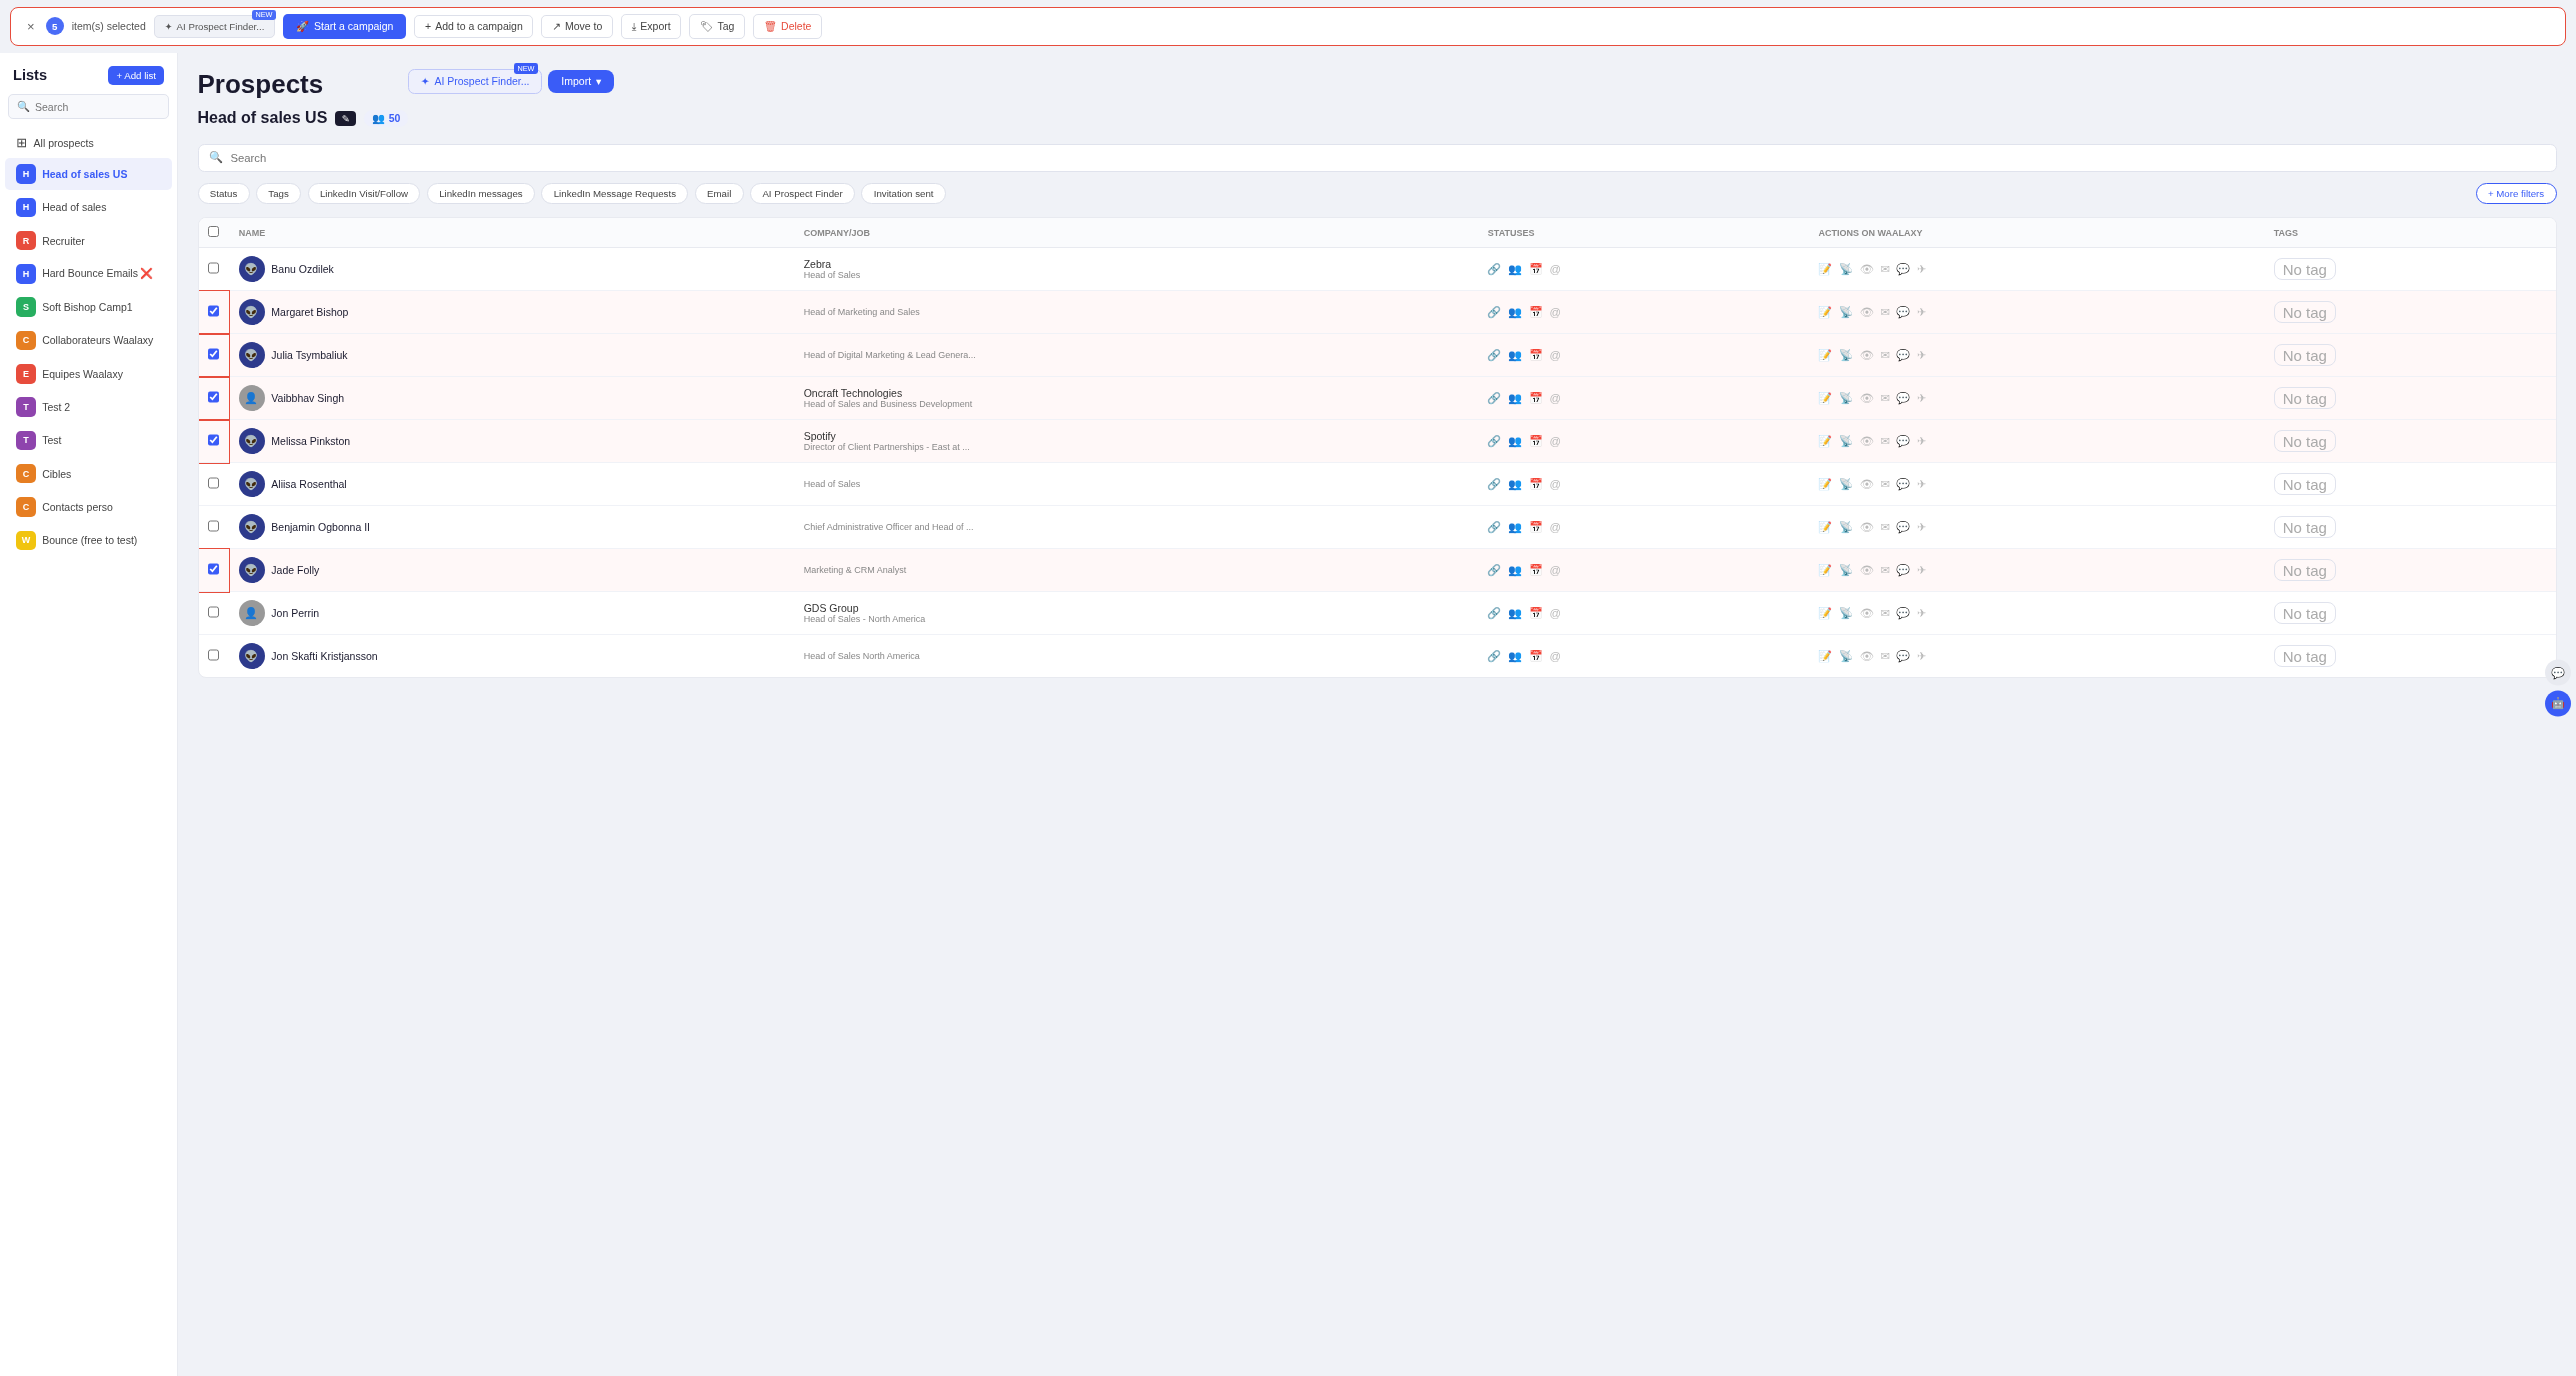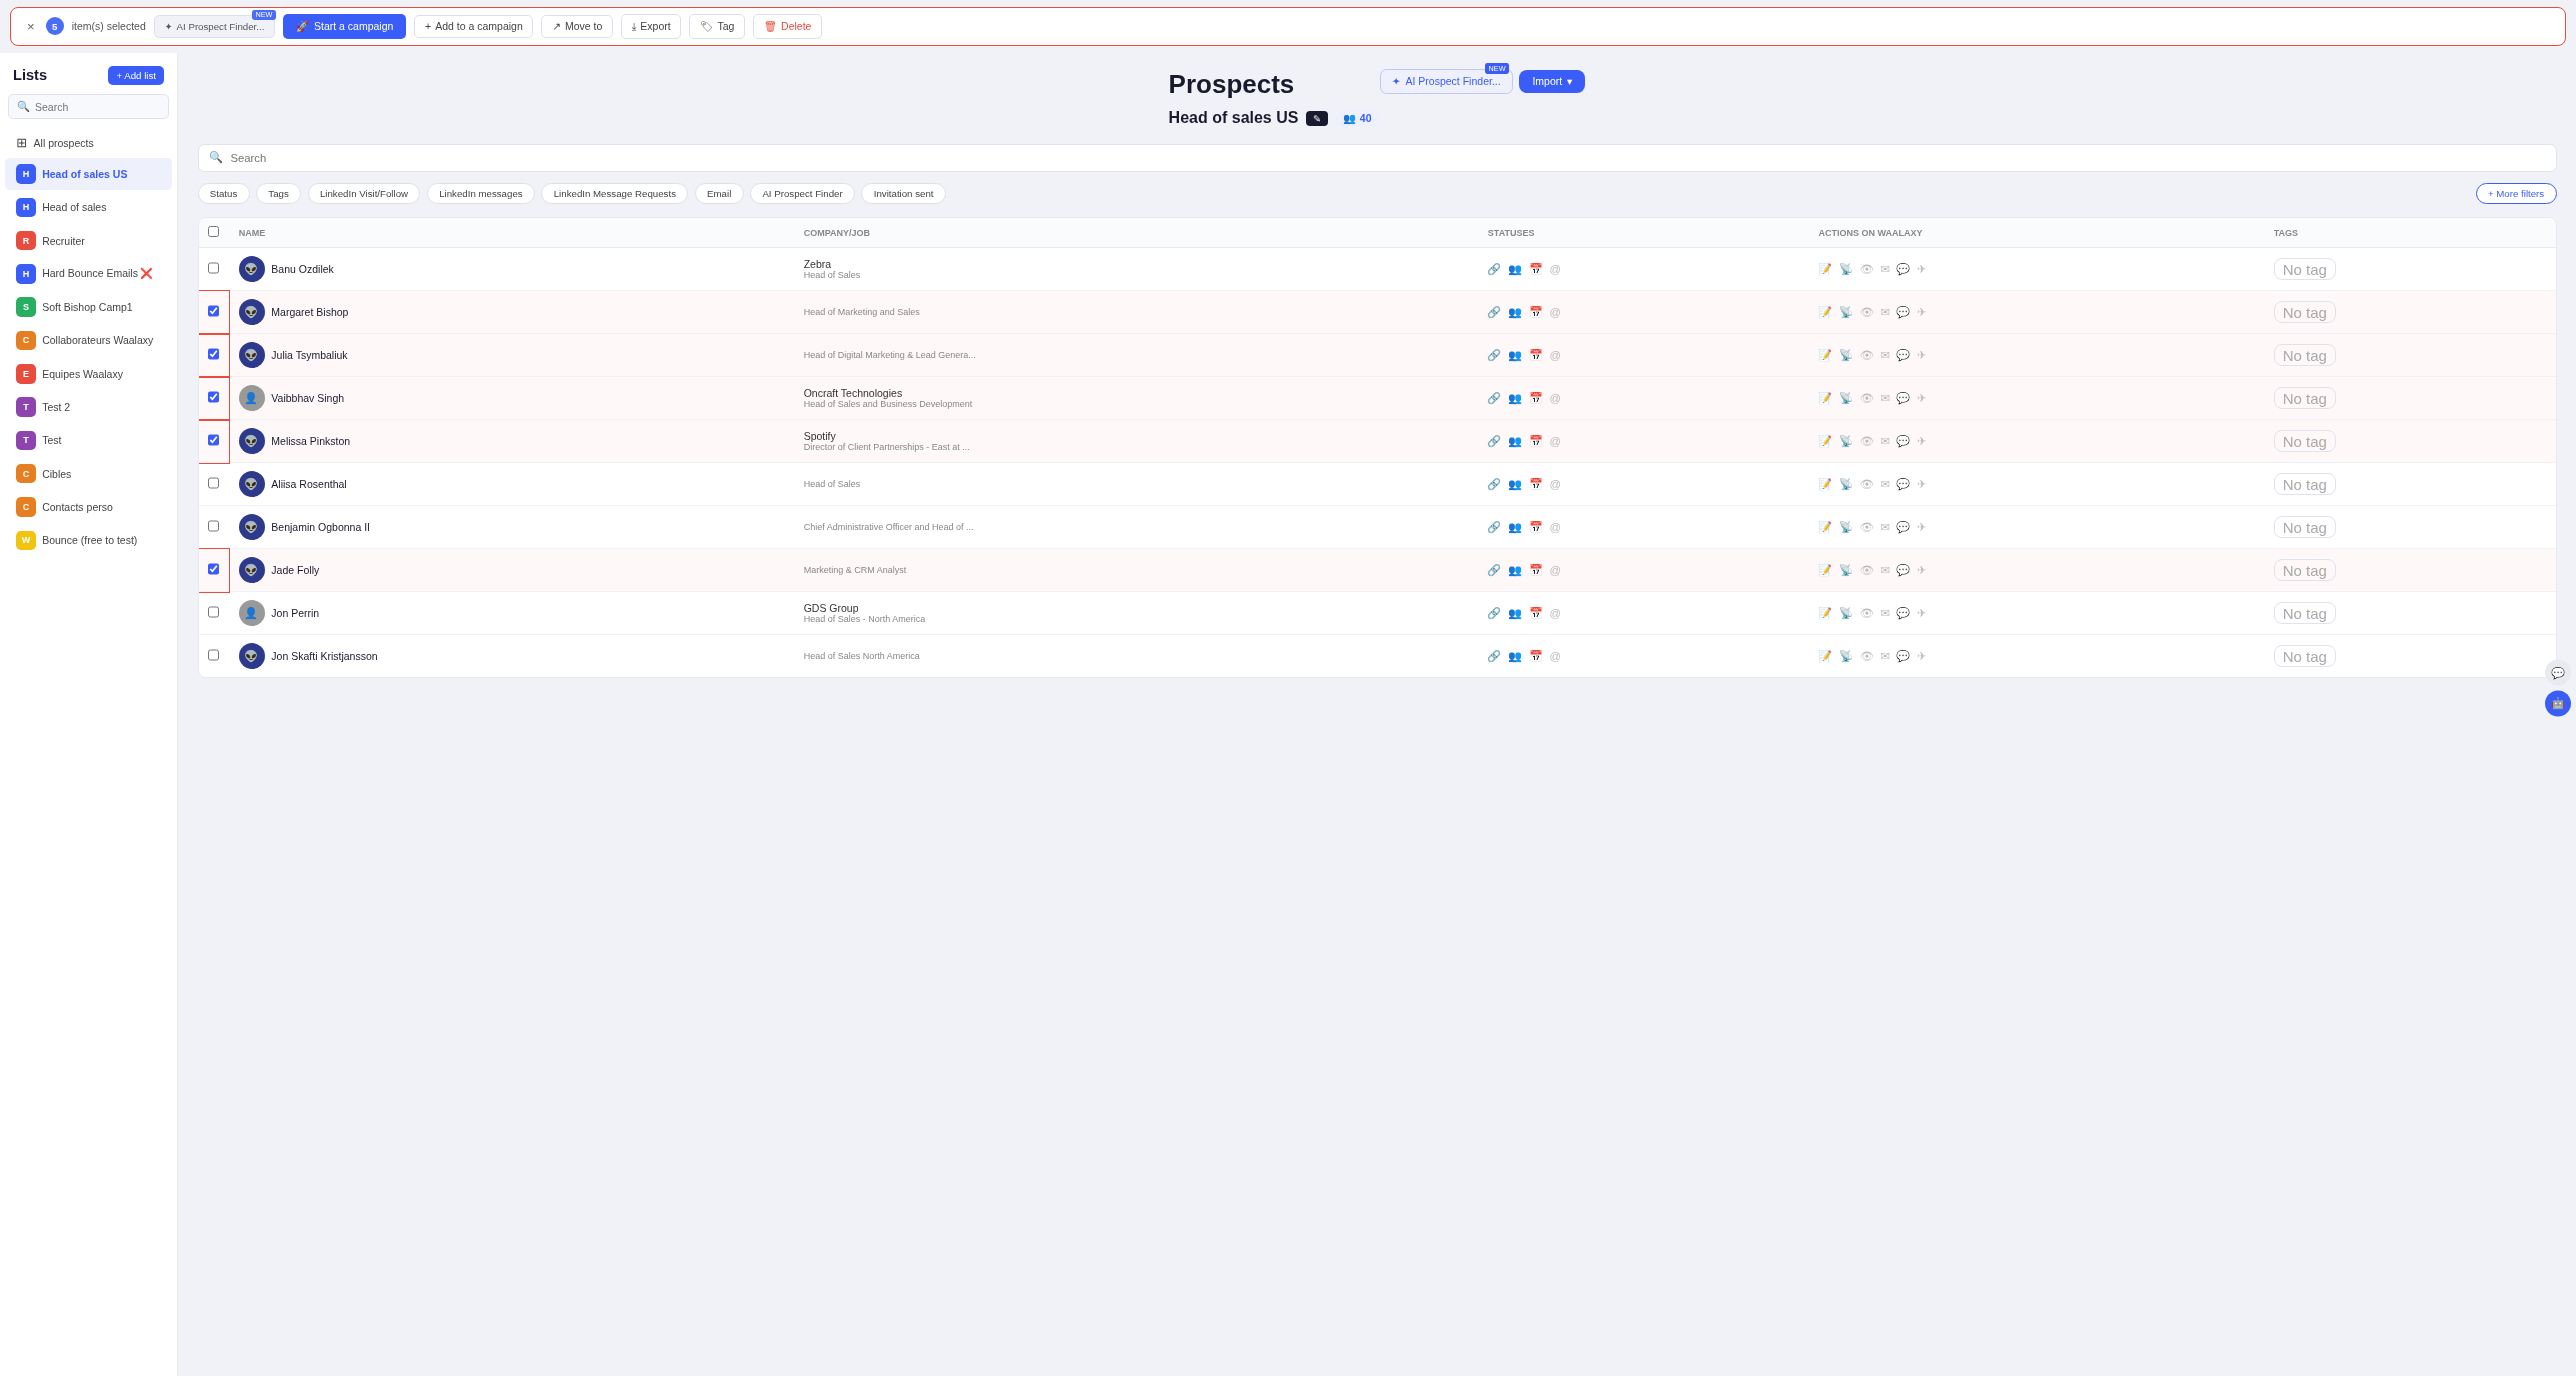--- a/index.html
+++ b/index.html
@@ -175,21 +175,21 @@
       position: fixed; right: 4.9px; top: 50%; transform: translateY(-50%);
       display: flex; flex-direction: column; gap: 4.9px;
     }
     .right-tool-btn {
       width: 26px; height: 26px; border-radius: 50%; background: #3a5cf7;
       display: flex; align-items: center; justify-content: center; color: #fff; font-size: 11.3px;
       cursor: pointer; border: none;
     }
 
     .header-section {
-      display: flex; justify-content: center; align-items: flex-start; margin-bottom: 3.2px;
+      display: flex; justify-content: flex-start; align-items: flex-start; margin-bottom: 3.2px;
     }
     .header-left {}
     .header-right { display: flex; gap: 6.5px; align-items: center; }
   </style>
 </head>
 <body>
 
 <div class="action-bar">
   <span class="action-bar-close">×</span>
   <span class="selected-count">5</span>
@@ -296,21 +296,21 @@
   <div class="content">
 
     <div class="header-section">
       <div class="header-left">
         <h1 class="page-title">Prospects</h1>
         <div class="list-header">
           <span class="list-name">Head of sales US</span>
           <button class="edit-btn">✎</button>
           <span class="count-badge">
             <span>👥</span>
-            <span>40</span>
+            <span>50</span>
           </span>
         </div>
       </div>
       <div class="header-right">
         <button class="ai-prospect-finder-btn">
           <span>✦</span>
           <span>AI Prospect Finder...</span>
           <span class="new-badge2">NEW</span>
         </button>
         <button class="import-btn">

